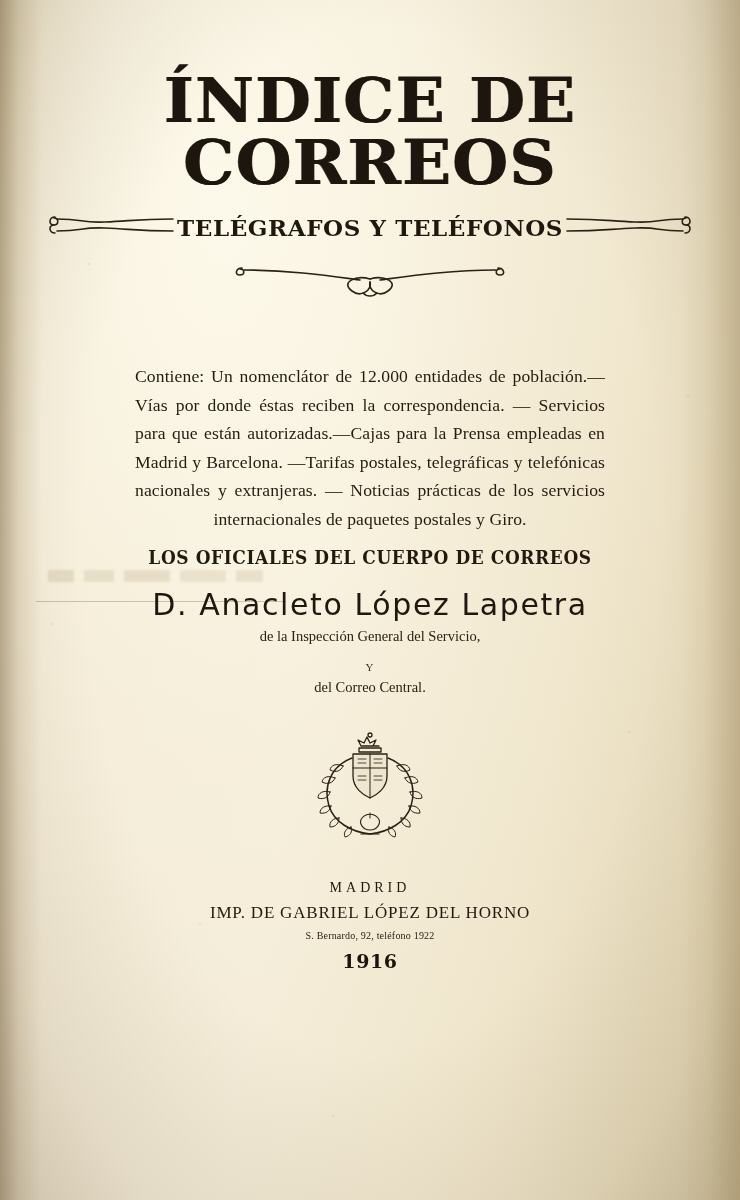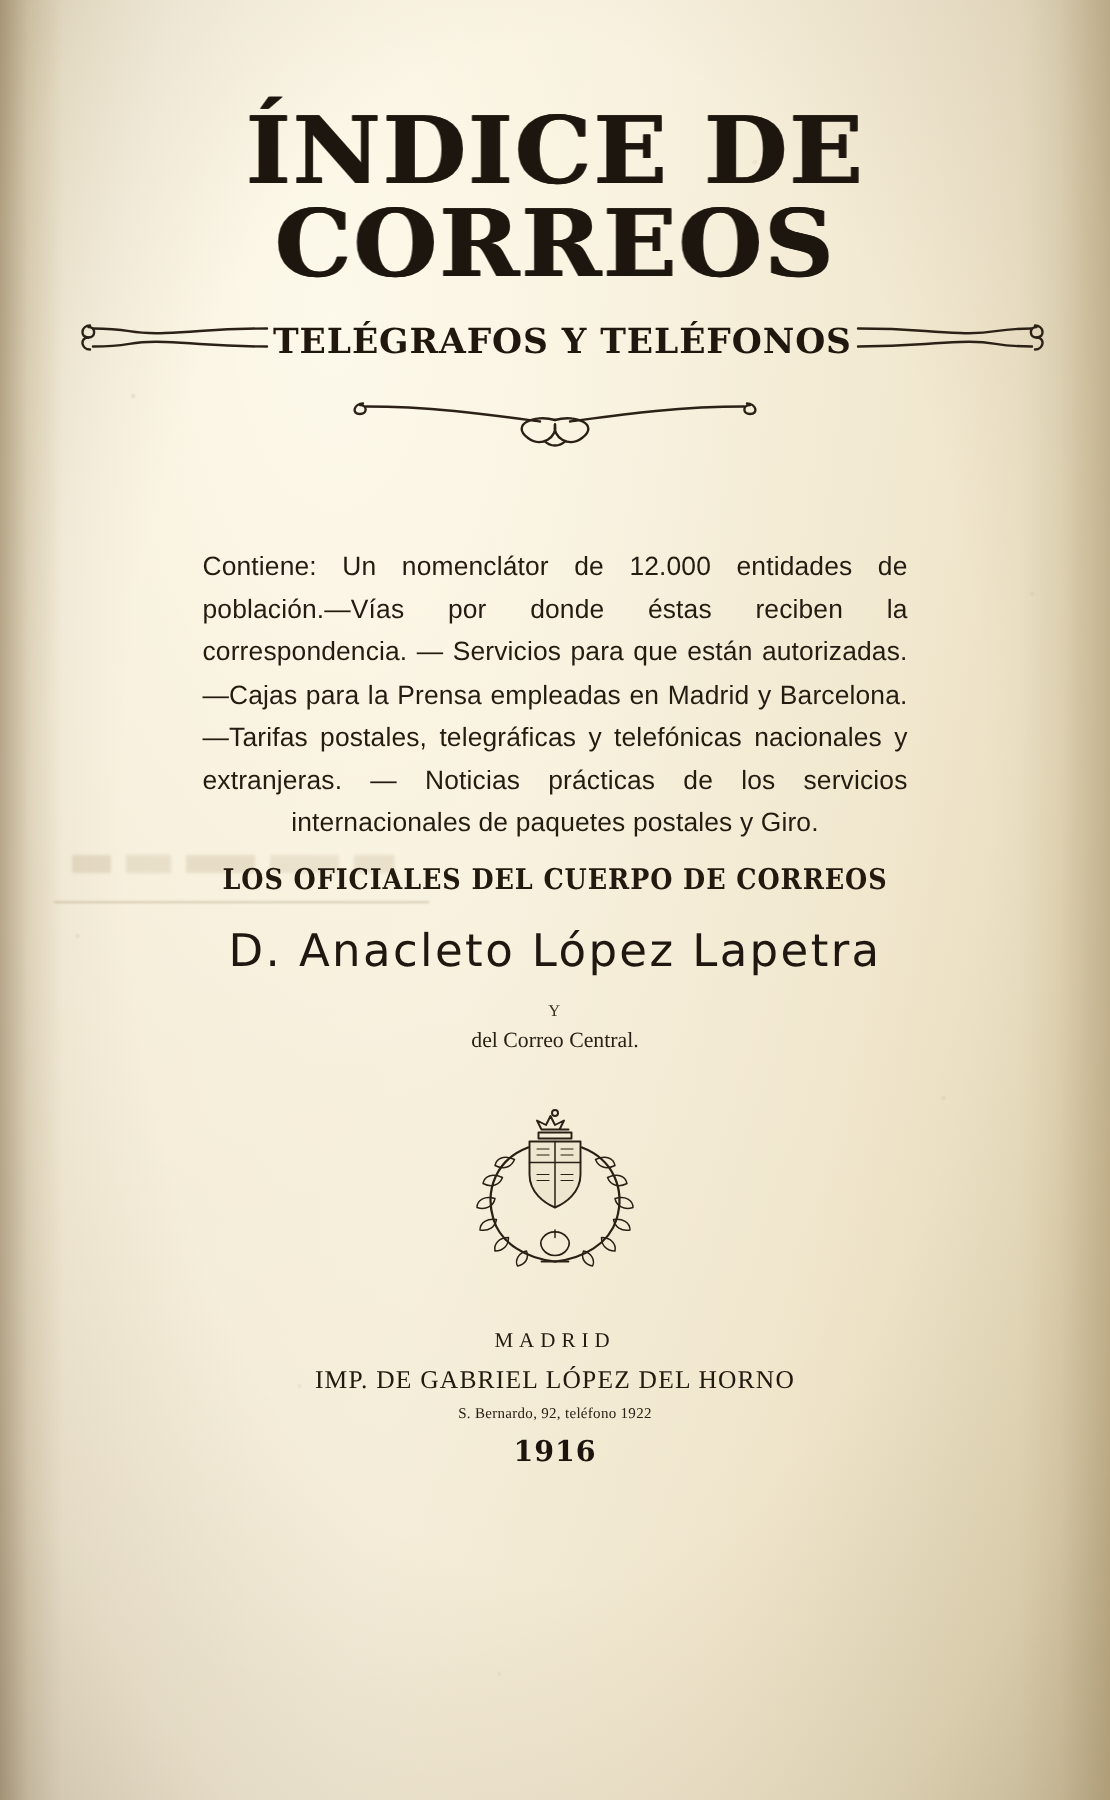--- a/index.html
+++ b/index.html
@@ -113,21 +113,21 @@
     color: #1d160e;
     margin: 0 0 6px 0;
     text-shadow: 0.5px 0 0 rgba(29,22,14,.85), -0.5px 0 0 rgba(29,22,14,.55);
     transform: scaleX(1.04);
   }
 
   
   .subtitle-row {
     display: flex;
     align-items: center;
-    justify-content: space-between;
+    justify-content: center;
     margin: 14px 0 0 0;
   }
   .flourish {
     flex: 0 0 auto;
     color: #2b2117;
   }
   .subtitle {
     font-family: "DejaVu Serif", "Liberation Serif", serif;
     font-weight: 700;
     font-size: 23px;
@@ -139,21 +139,21 @@
     margin: 14px 0 0 0;
     line-height: 0;
   }
 
   
   .blurb {
     width: 470px;
     margin: 54px auto 0 auto;
     text-align: justify;
     text-align-last: center;
-    font-family: Liberation Sans, sans-serif;
+    font-family: Liberation Serif, serif;
     font-size: 17.6px;
     line-height: 1.62;
     color: #241b11;
     letter-spacing: .1px;
   }
 
   
   .por {
     margin-top: 26px;
     font-size: 10.5px;
@@ -279,20 +279,21 @@
       </svg>
     </div>
 
     <p class="blurb">Contiene: Un nomenclátor de 12.000 entidades de población.—Vías por donde éstas reciben la correspondencia. — Servicios para que están autorizadas.—Cajas para la Prensa empleadas en Madrid y Barcelona. —Tarifas postales, telegráficas y telefónicas nacionales y extranjeras. — Noticias prácticas de los servicios internacionales de paquetes postales y Giro.</p>
 
 
     <div class="corps">LOS OFICIALES DEL CUERPO DE CORREOS</div>
 
     <div class="author">D. Anacleto López Lapetra</div>
 
+    <div class="author-sub">de la Inspección General del Servicio,</div>
 
     <div class="y-sep">Y</div>
 
 
     <div class="author-sub">del Correo Central.</div>
 
     <div class="emblem">
       <svg width="150" height="120" viewBox="0 0 150 120" fill="none" stroke="#2a2015" stroke-width="1.3" stroke-linecap="round" stroke-linejoin="round">
 
         <path d="M66 16 h18 M66 16 l-3 -6 l6 3 l3 -6 l3 6 l6 -3 l-3 6"></path>

